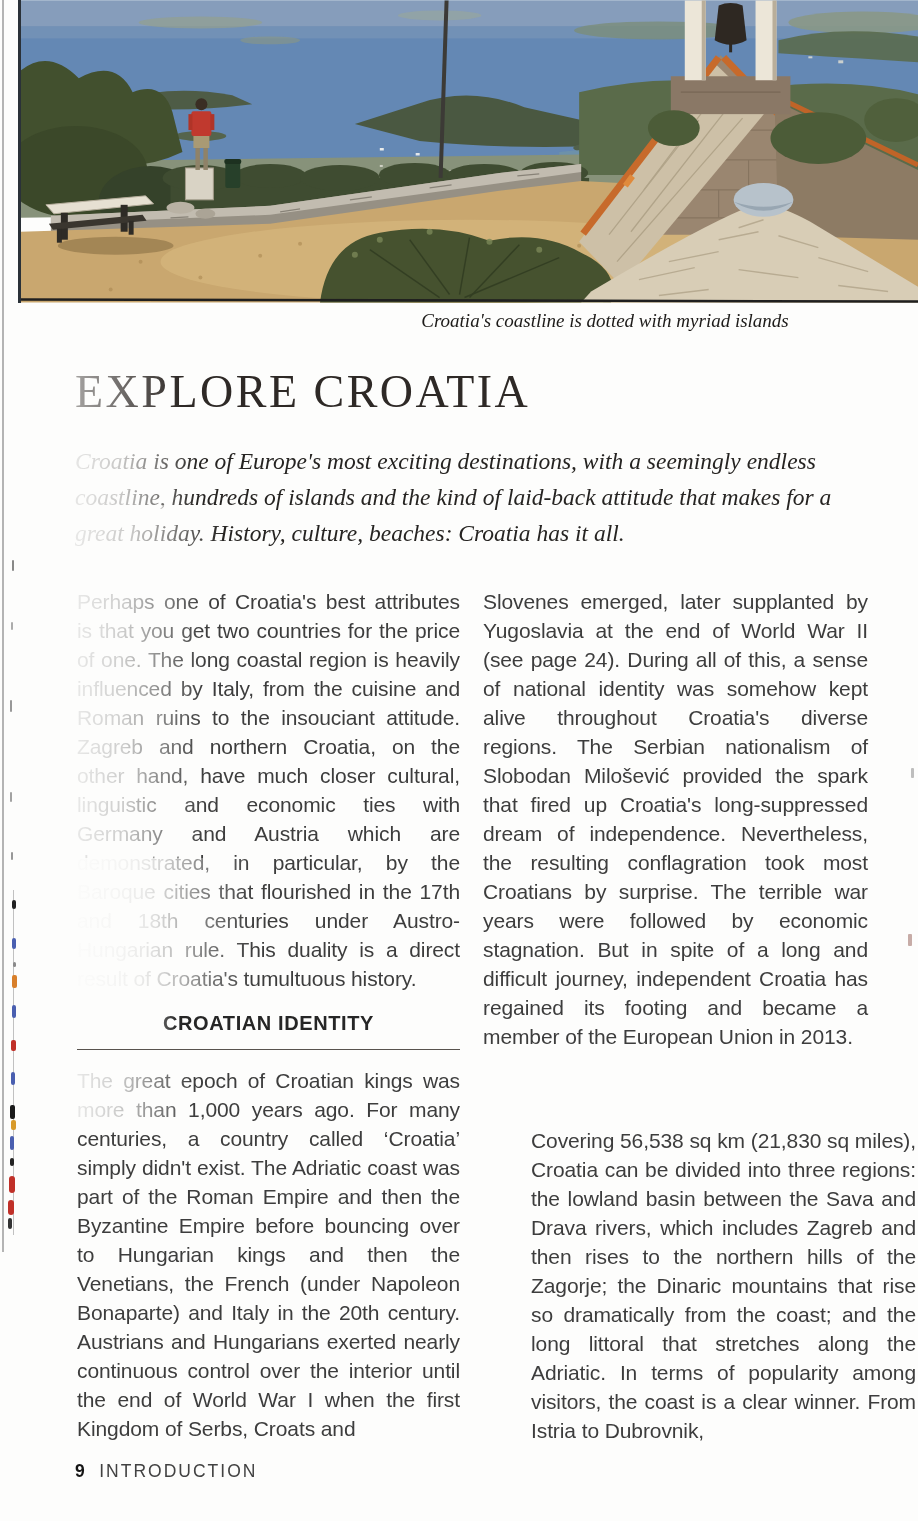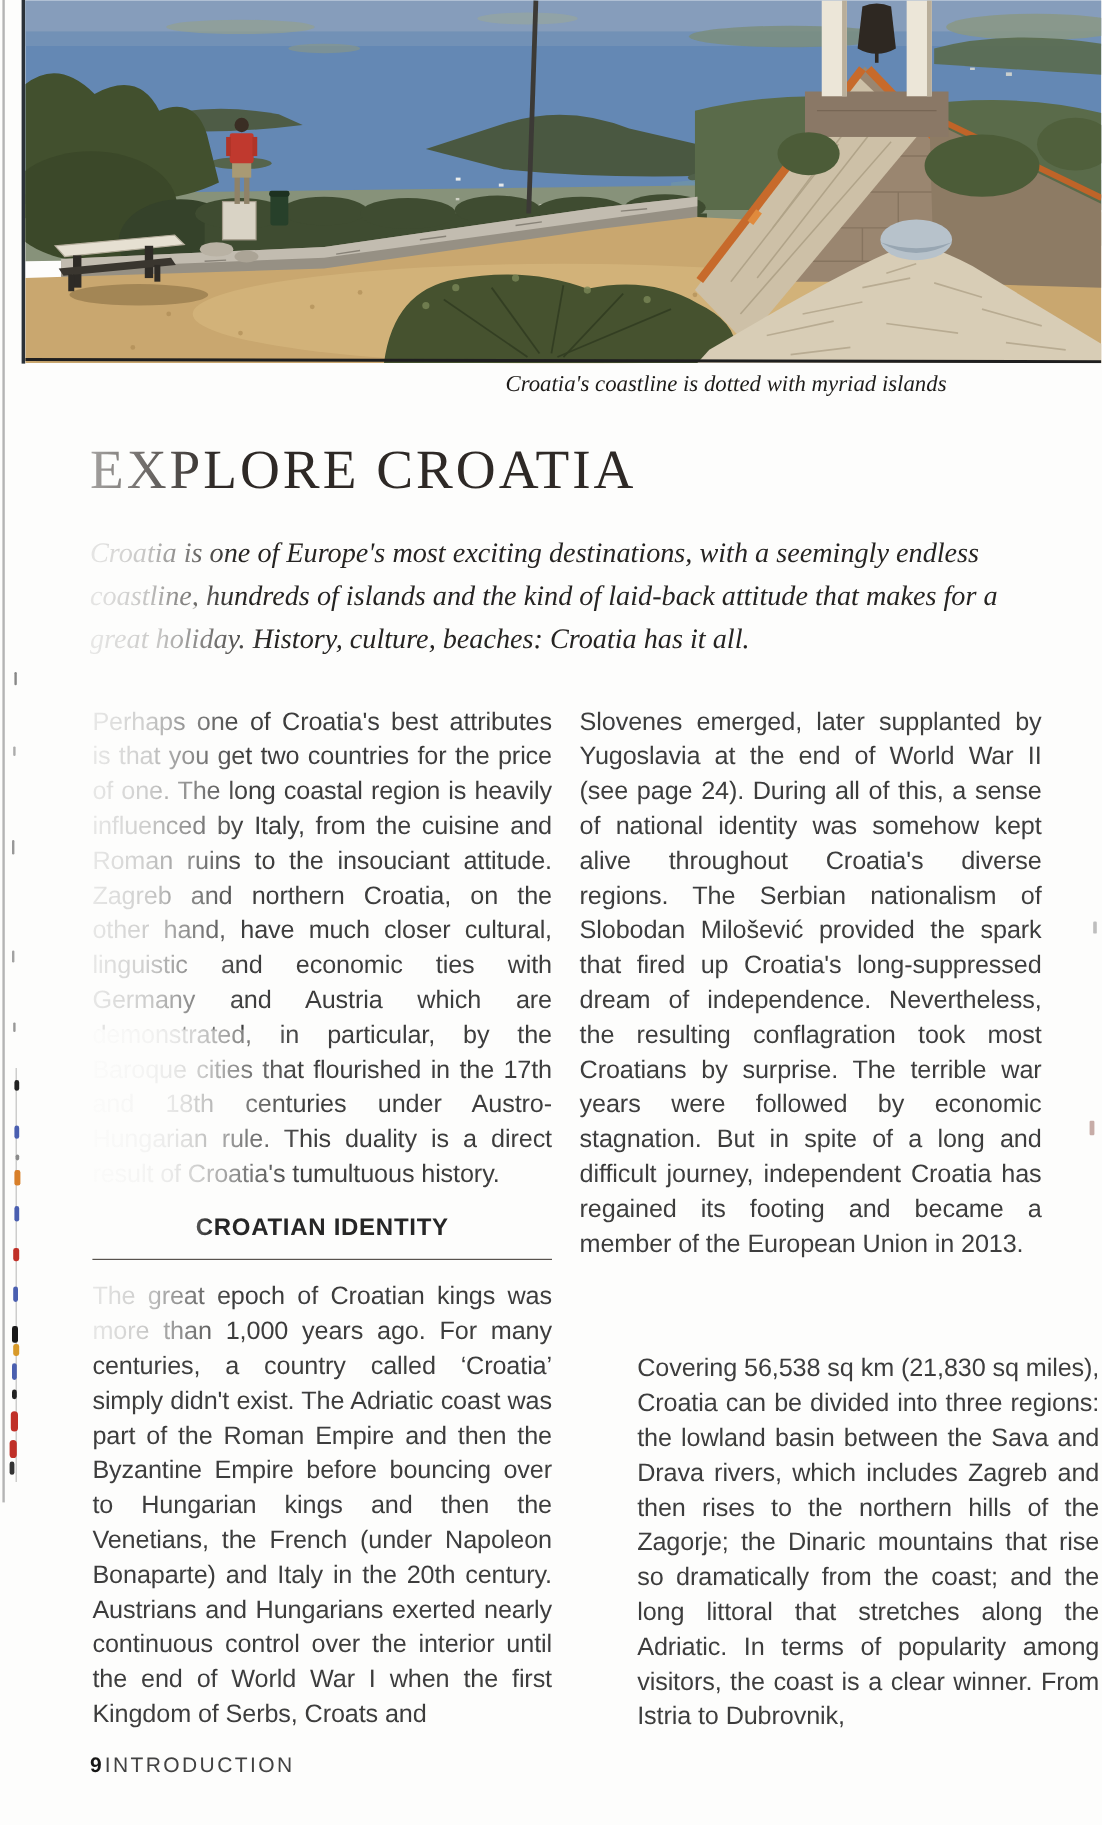--- a/index.html
+++ b/index.html
@@ -61,21 +61,21 @@
     text-align:center;
     border-bottom:1.5px solid #58534e;
     padding-bottom:14px;
   }
   .h-left{left:77px;top:1012px;width:383px;}
   .h-right{left:483px;top:1070px;width:385px;}
 
   
   .footer{position:absolute;left:75px;top:1461px;font-size:17.5px;color:#3b3b3b;}
   .footer .num{font-weight:bold;color:#161616;letter-spacing:.5px;}
-  .footer .sec{margin-left:2px;letter-spacing:2px;color:#424242;}
+  .footer .sec{margin-left:14px;letter-spacing:2px;color:#424242;}
 
   
   .fade{position:absolute;pointer-events:none;}
   .fade-g{background:linear-gradient(to right, rgba(253,253,252,.95) 0%, rgba(253,253,252,.75) 45%, rgba(253,253,252,0) 100%);}
   .fade-soft{background:linear-gradient(to right, rgba(253,253,252,.6) 0%, rgba(253,253,252,0) 100%);}
 
   
   .edge-outer{position:absolute;left:2px;top:0;width:2px;height:1252px;background:#8d8d8d;opacity:.65;}
   .spine-line{position:absolute;left:13px;top:890px;width:1px;height:345px;background:#9a9a9a;opacity:.6;}
   .mark{position:absolute;border-radius:2px;}

